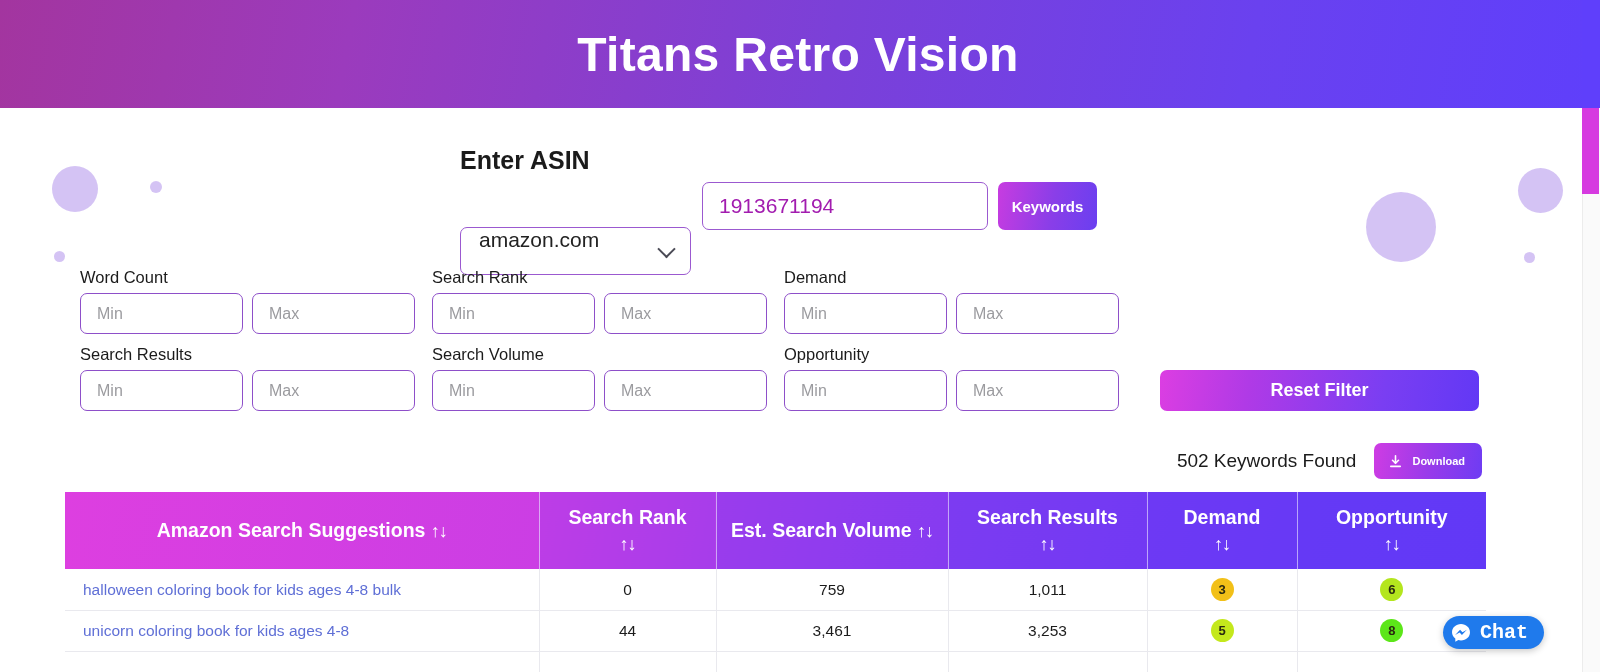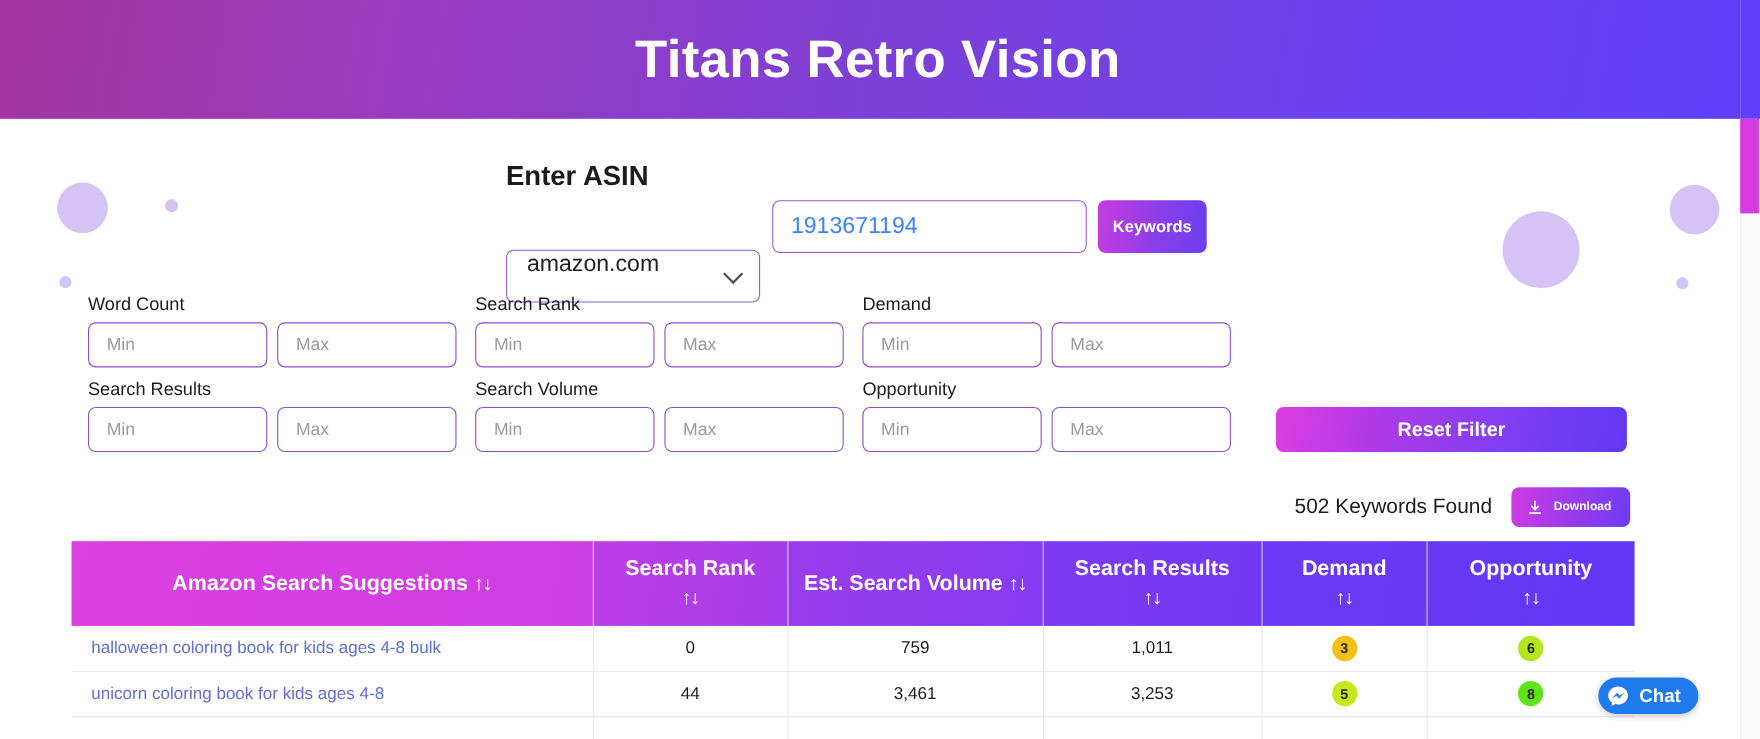--- a/index.html
+++ b/index.html
@@ -46,21 +46,21 @@
   }
   .select-value { font-size: 21px; color: #222; padding-left: 18px; }
   .chev {
     position: absolute; right: 17px; top: 50%; width: 13px; height: 13px;
     transform: translateY(-65%) rotate(45deg);
     border-right: 2.4px solid #4a4a55; border-bottom: 2.4px solid #4a4a55;
   }
   .asin-input {
     width: 286px; height: 48px; margin-left: 11px;
     border: 1.6px solid #9b59d0; border-radius: 7px;
-    font-size: 21px; color: #3b82f6; padding-left: 16px;
+    font-size: 21px; color: #a21caf; padding-left: 16px;
     font-family: "Liberation Sans", sans-serif; background: #fff; outline: none;
   }
   .generate-btn {
     margin-left: 10px; width: 99px; height: 48px;
     border: none; border-radius: 7px; cursor: pointer;
     background: linear-gradient(100deg, #c83ce0 0%, #8a3ee8 55%, #6a3ff0 100%);
     color: #fff; font-size: 15px; font-weight: bold;
     font-family: "Liberation Sans", sans-serif;
   }
 
@@ -137,22 +137,22 @@
     border-radius: 50%; font-size: 13px; font-weight: bold; color: #2a2a10;
     text-align: center;
   }
 
   
   .chat-btn {
     position: absolute; right: 56px; top: 616px;
     display: flex; align-items: center; gap: 8px;
     height: 33px; padding: 0 16px 0 7px;
     background: #1f7aec; border-radius: 17px; border: none; cursor: pointer;
-    color: #fff; font-size: 17px; font-weight: bold;
-    font-family: Liberation Sans, sans-serif;
+    color: #fff; font-size: 20px; font-weight: bold;
+    font-family: Liberation Mono, monospace;
     box-shadow: 0 2px 7px rgba(0,0,0,.22);
   }
   .msgr-icon { width: 22px; height: 22px; display: block; }
 
   
   .sb-track {
     position: absolute; right: 0; top: 0; width: 18px; height: 672px;
     background: #fafafa; border-left: 1px solid #ececec;
   }
   .sb-thumb {

